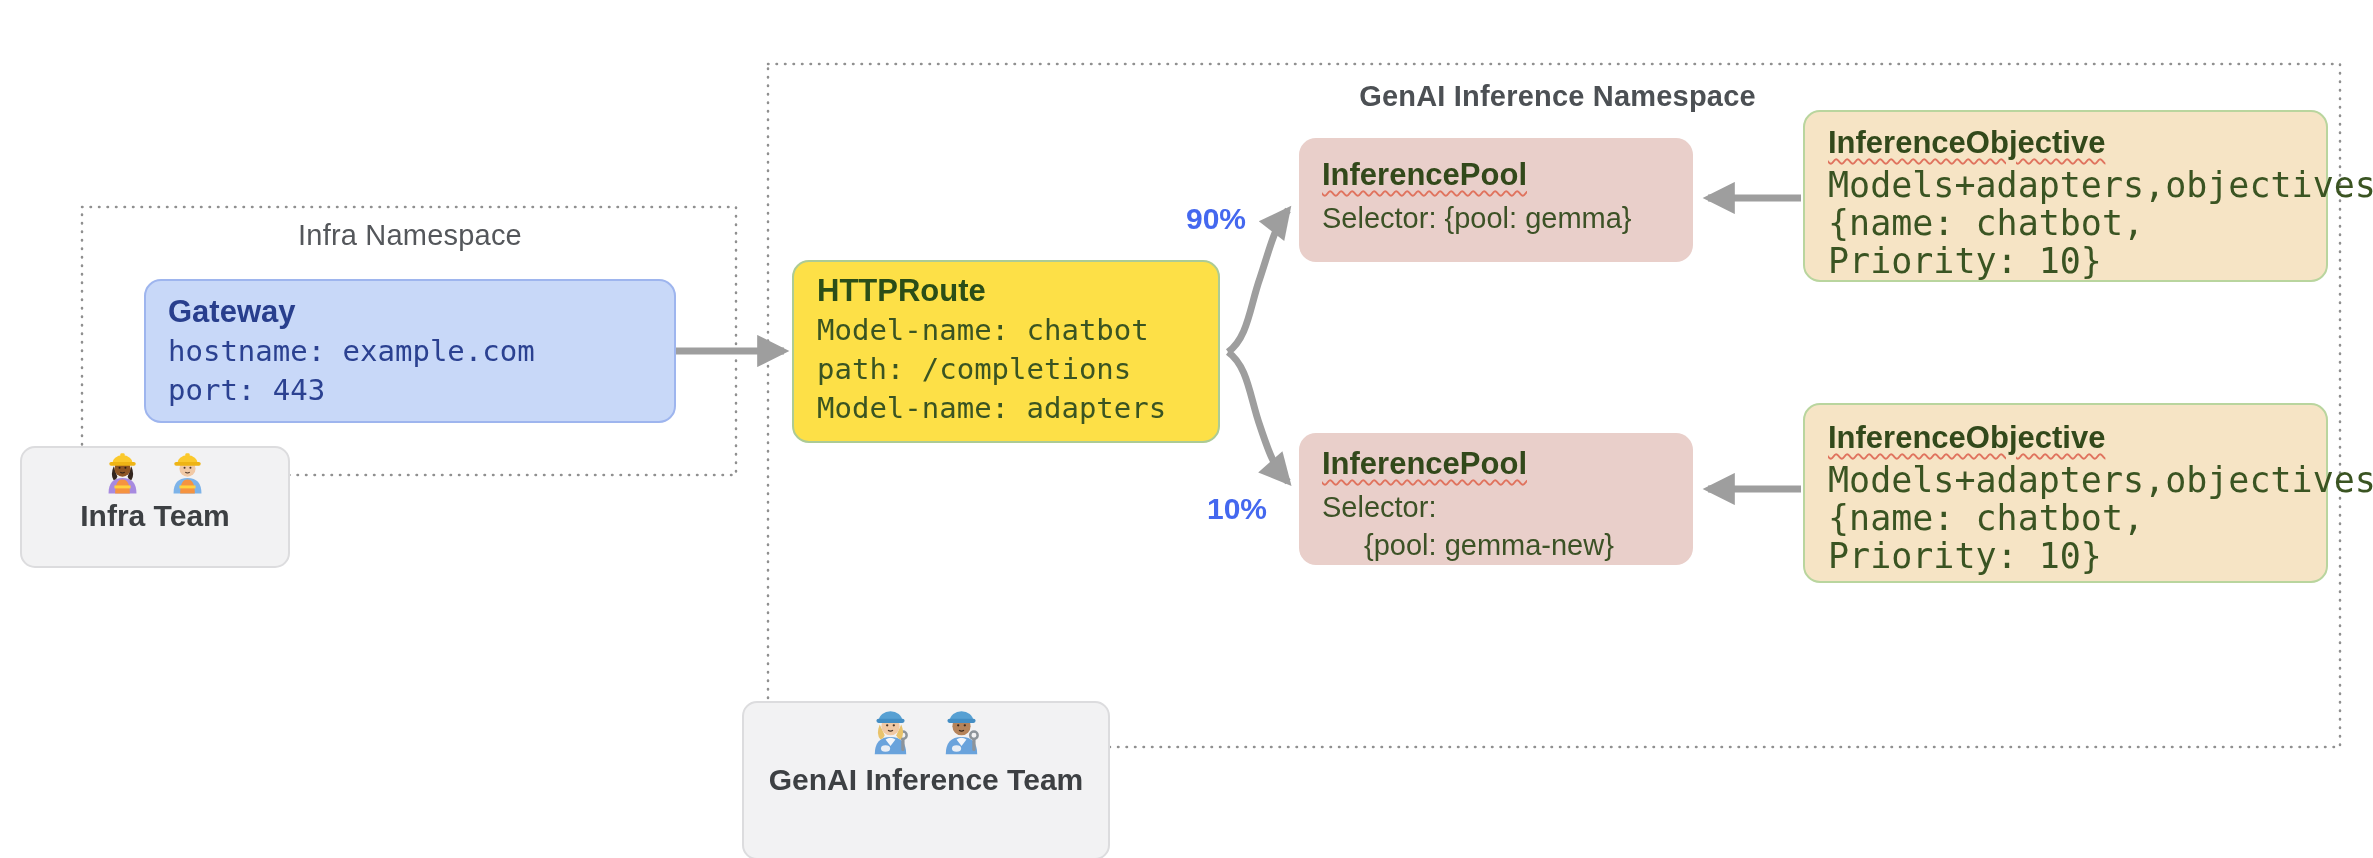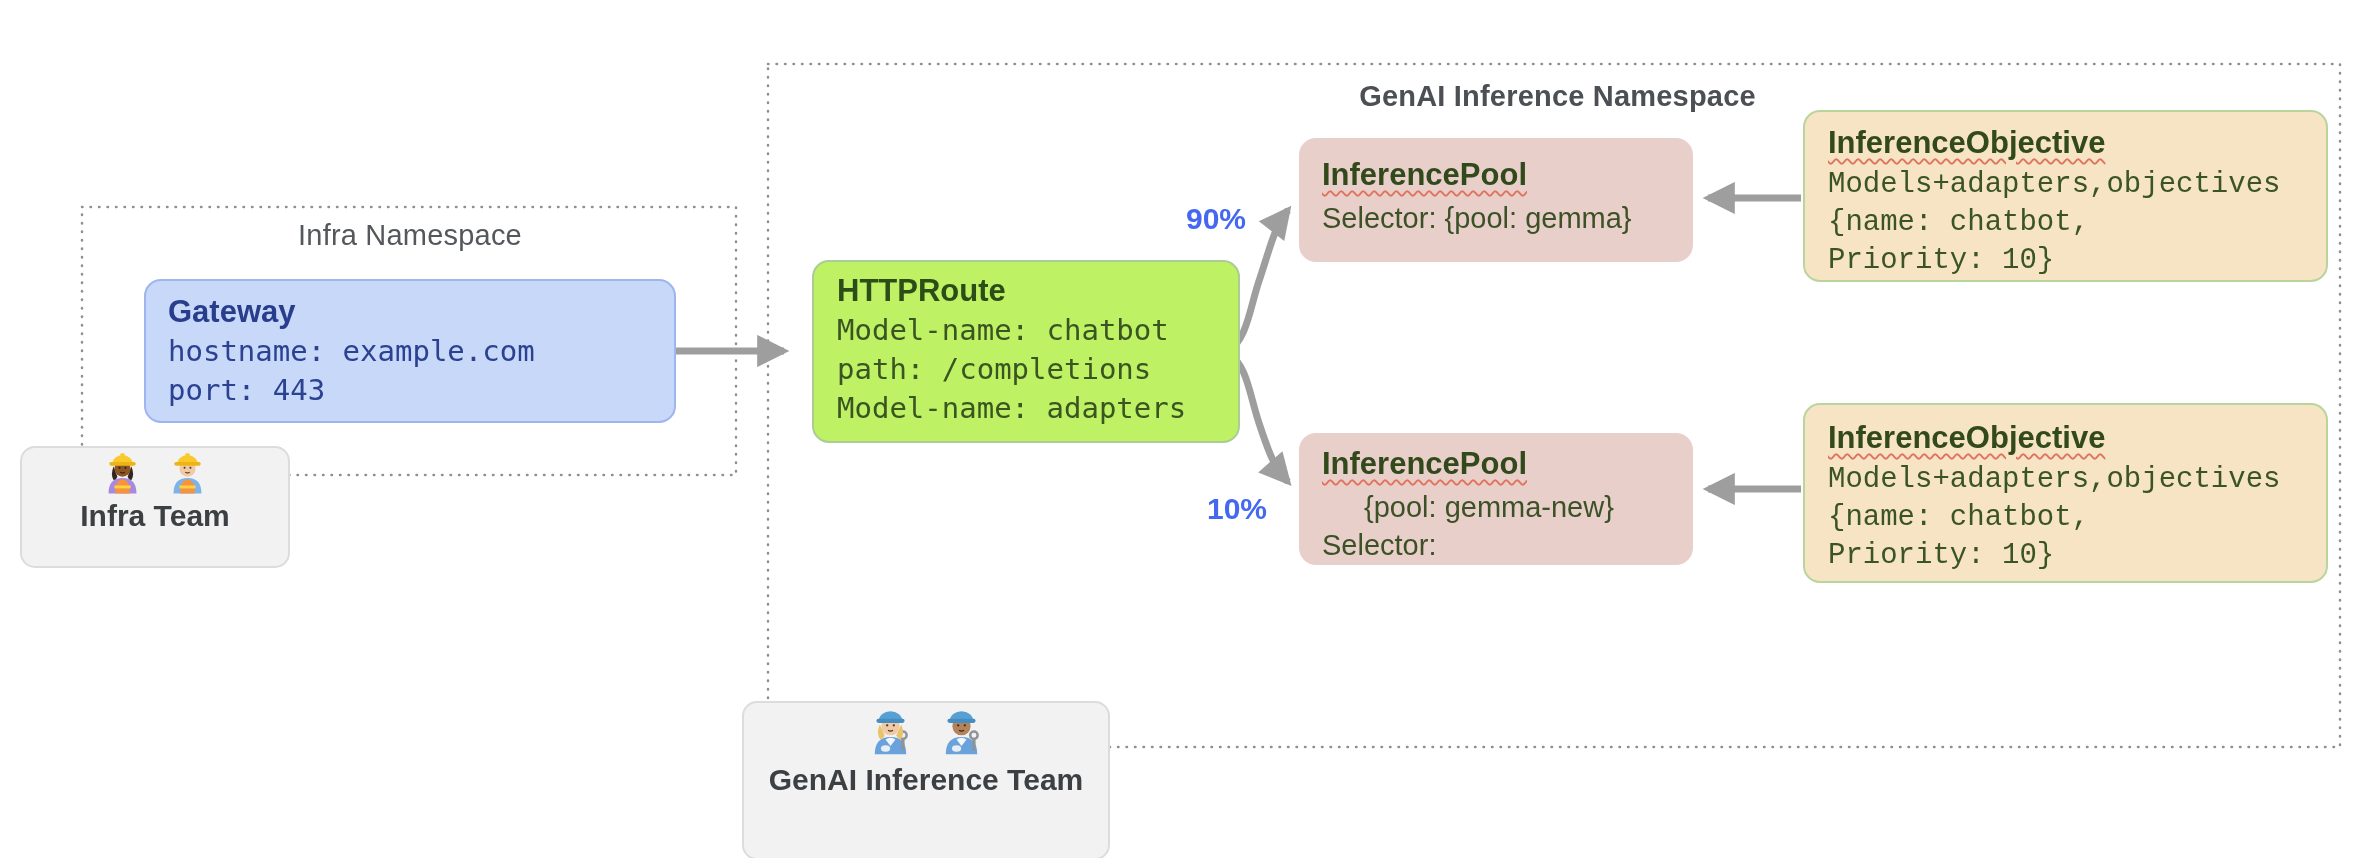--- a/index.html
+++ b/index.html
@@ -35,40 +35,40 @@
 
   #gateway {
     left: 144px; top: 279px; width: 532px; height: 144px;
     background: #c8d8f8; border: 2px solid #9eb5ee;
     padding: 12px 20px 0 22px; color: #2b4191;
   }
   #gateway .title { color: #283e8d; margin-bottom: 2px; }
 
   #httproute {
     left: 792px; top: 260px; width: 428px; height: 183px;
-    background: #bef264; border: 2px solid #accb95;
-    padding: 10px 18px 0 23px; color: #3a5422; margin-left: 20px;
+    background: #fde047; border: 2px solid #accb95;
+    padding: 10px 18px 0 23px; color: #3a5422;
   }
   #httproute .title { color: #2b4d18; margin-bottom: 2px; }
 
   .pool {
     background: #e9cfca; border: none; color: #3c5226;
   }
   #pool-top  { left: 1299px; top: 138px; width: 394px; height: 124px; padding: 18px 16px 0 23px; }
   #pool-bottom { left: 1299px; top: 433px; width: 394px; height: 132px; padding: 12px 16px 0 23px; }
   .pool .title { color: #32491b; margin-bottom: 6px; }
   .indent { padding-left: 42px; }
 
   .objective {
     background: #f6e4c5; border: 2px solid #b9d59e; color: #3a5422;
   }
   #objective-top    { left: 1803px; top: 110px; width: 525px; height: 172px; padding: 12px 14px 0 23px; }
   #objective-bottom { left: 1803px; top: 403px; width: 525px; height: 180px; padding: 14px 14px 0 23px; }
   .objective .title { color: #32491b; margin-bottom: 5px; }
-  .objective .mono { font-size: 29px; line-height: 38px; font-family: Liberation Mono, monospace; }
+  .objective .mono { font-size: 35px; line-height: 38px; }
 
   .team {
     position: absolute; box-sizing: border-box;
     background: #f2f2f3; border: 2px solid #dcdcde; border-radius: 15px;
     display: flex; flex-direction: column; align-items: center; justify-content: flex-start;
   }
   #infra-team { left: 20px; top: 446px; width: 270px; height: 122px; gap: 4px; }
   #genai-team { left: 742px; top: 668px; width: 368px; height: 159px; gap: 7px; margin-top: 33px; }
   .team .icons { display: flex; gap: 18px; align-items: flex-end; }
   .team .label { font-size: 30px; font-weight: 700; color: #3d4043; }
@@ -126,22 +126,22 @@
   <div class="weight" id="weight-90">90%</div>
   <div class="weight" id="weight-10">10%</div>
 
   <div class="node pool" id="pool-top">
     <div class="title"><span class="squiggle">InferencePool</span></div>
     <div class="sans-line">Selector: {pool: gemma}</div>
   </div>
 
   <div class="node pool" id="pool-bottom">
     <div class="title"><span class="squiggle">InferencePool</span></div>
+    <div class="sans-line">Selector:</div>
     <div class="sans-line indent">{pool: gemma-new}</div>
-    <div class="sans-line">Selector:</div>
   </div>
 
   <div class="node objective" id="objective-top">
     <div class="title"><span class="squiggle">InferenceObjective</span></div>
     <div class="mono">Models+adapters,objectives</div>
     <div class="mono">{name: chatbot,</div>
     <div class="mono">Priority: 10}</div>
   </div>
 
   <div class="node objective" id="objective-bottom">

